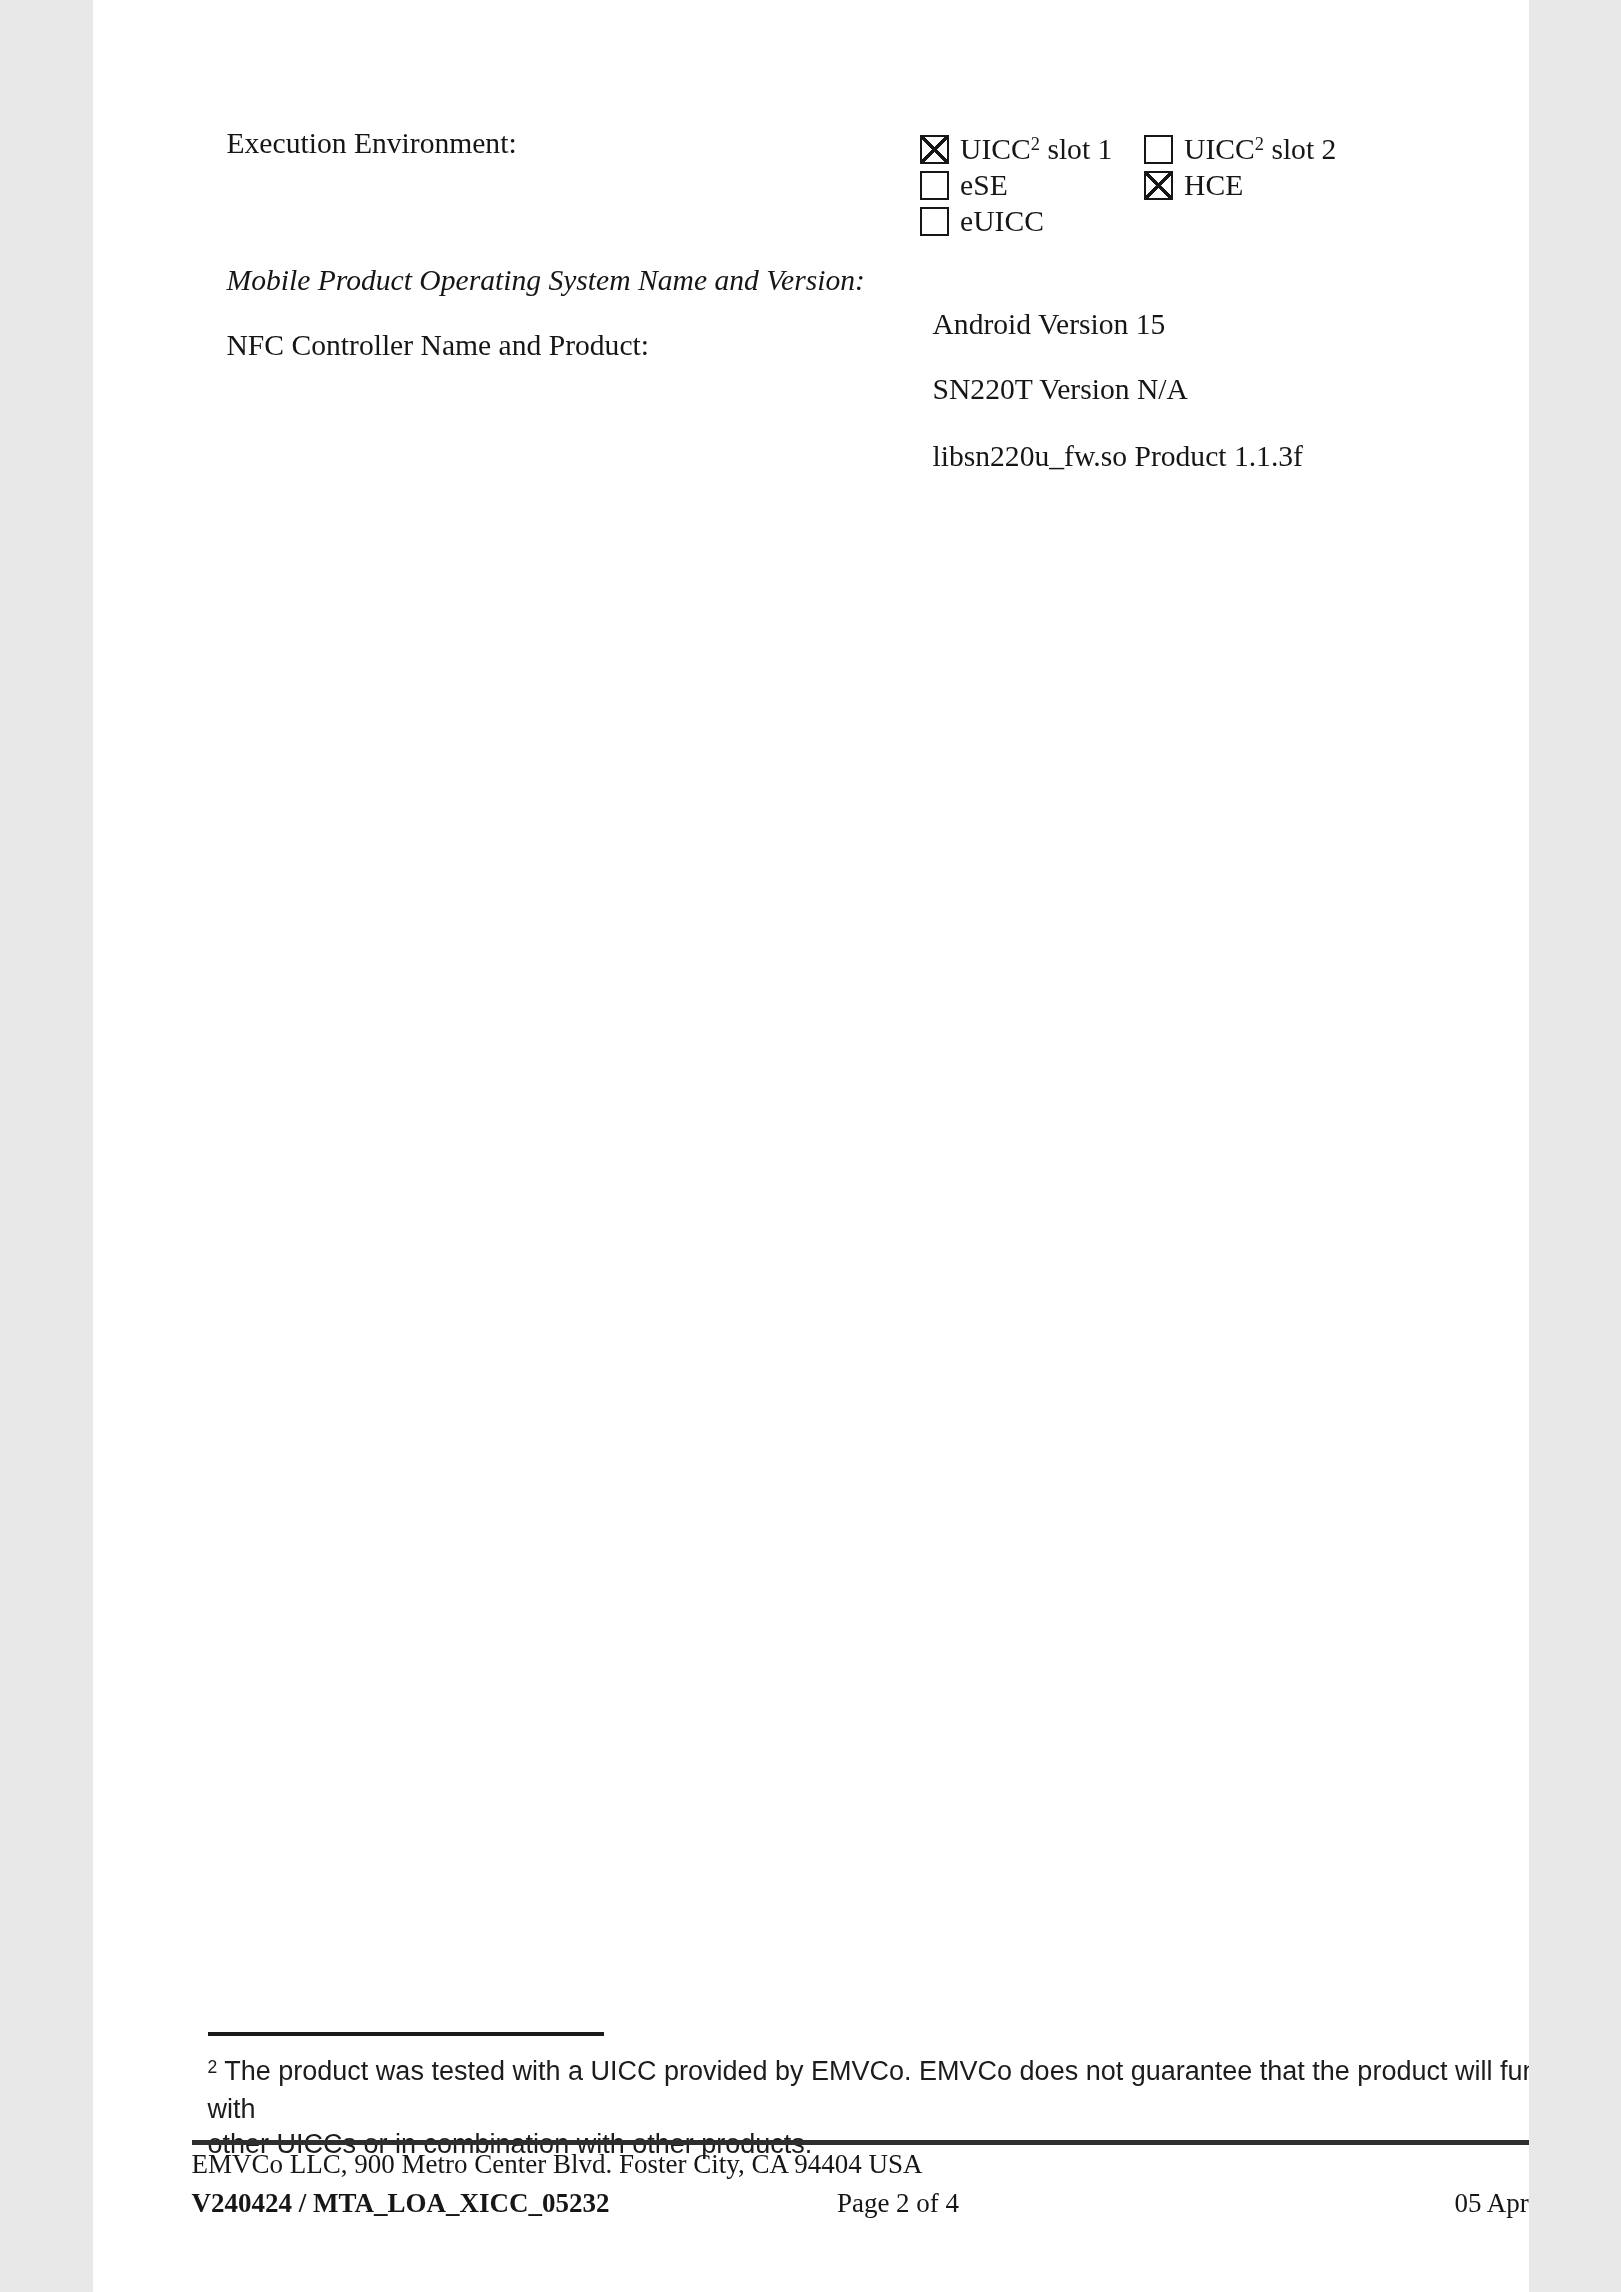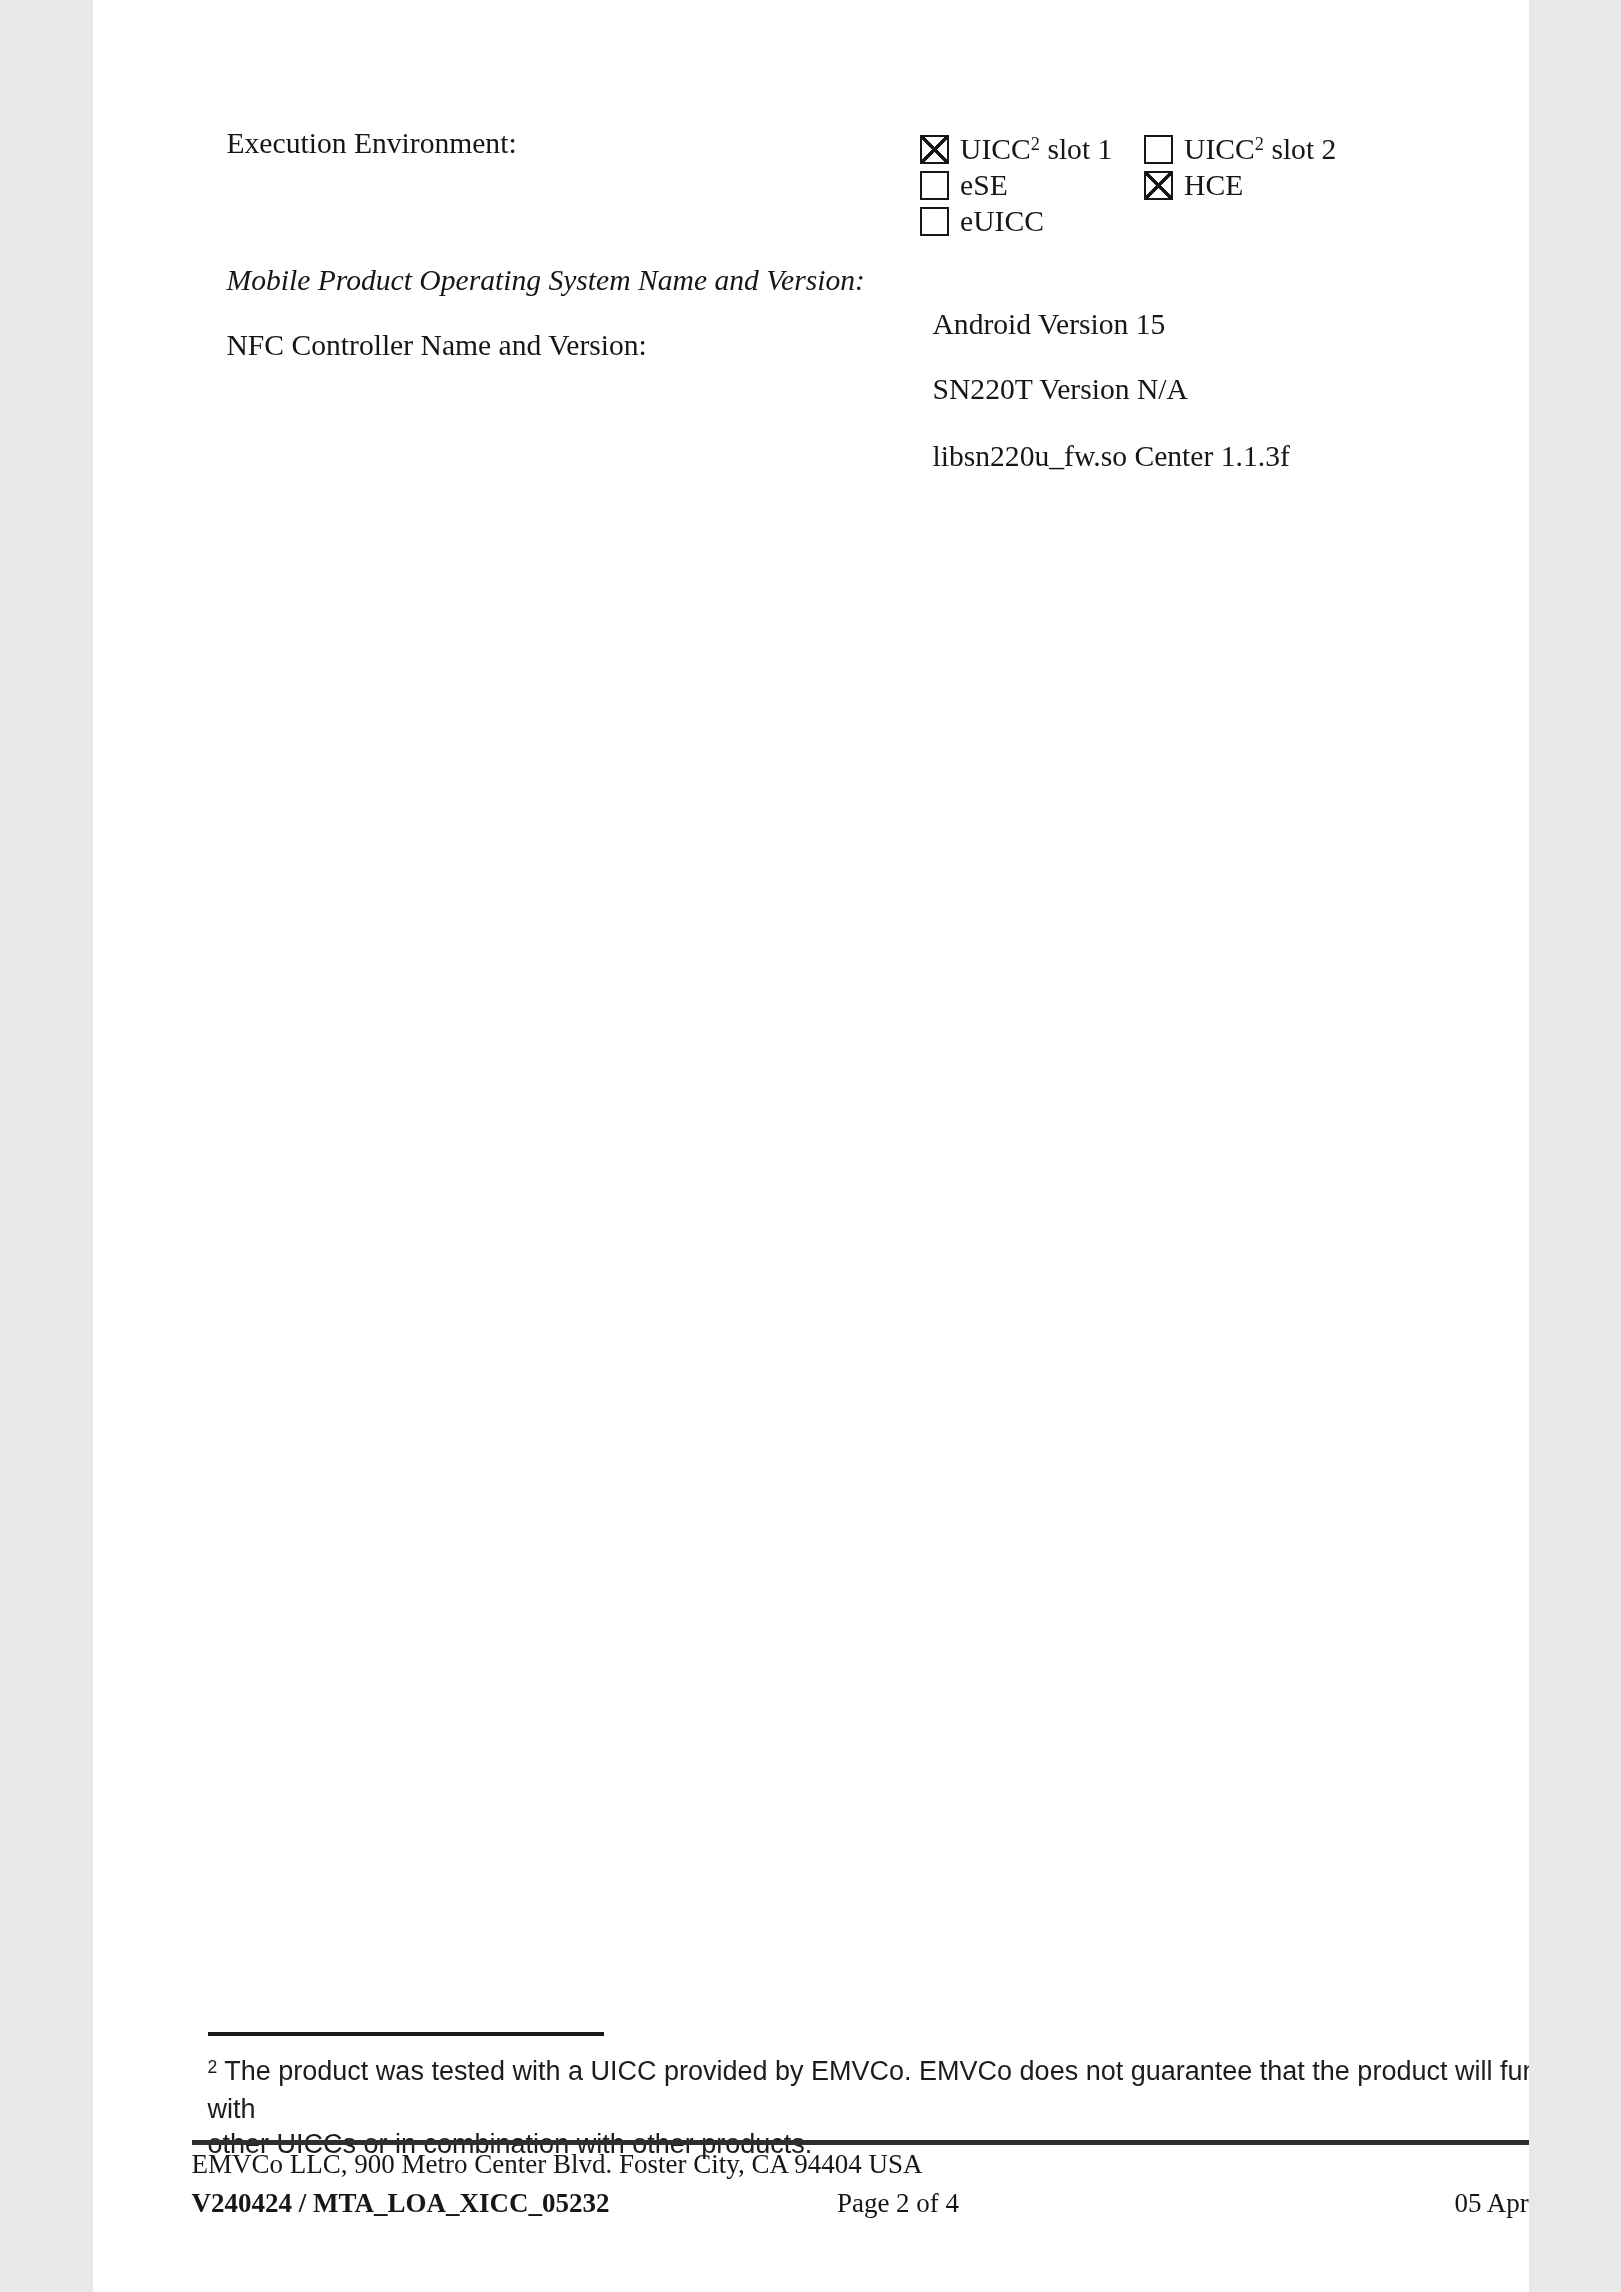--- a/index.html
+++ b/index.html
@@ -143,24 +143,24 @@
     </div>
     <div class="cb-row">
       <span class="cb checked"></span>
       <span class="cb-label"><span>HCE</span><sup class="ss"></sup><span></span></span>
     </div>
   </div>
 
   <div class="label" style="top:261px;font-style:italic;">Mobile Product Operating System Name and Version:</div>
   <div class="value" style="top:261px;">Android Version 15</div>
 
-  <div class="label" style="top:326px;">NFC Controller Name and Version:</div>
+  <div class="label" style="top:326px;">NFC Controller Name and Product:</div>
   <div class="value" style="top:326px;">SN220T Version N/A</div>
 
-  <div class="value" style="top:393px;">libsn220u_fw.so Center 1.1.3f</div>
+  <div class="value" style="top:393px;">libsn220u_fw.so Product 1.1.3f</div>
 
   <div class="fn-sep"></div>
   <div class="fn-text">
     <div class="fn-line"><sup class="ss">2</sup> <span>The product was tested with a UICC provided by EMVCo. EMVCo does not guarantee that the product will function with</span></div>
     <div class="fn-line"><span>other UICCs or in combination with other products.</span></div>
   </div>
 
   <div class="footer-rule"></div>
   <div class="footer-address">EMVCo LLC, 900 Metro Center Blvd. Foster City, CA 94404 USA</div>
   <div class="footer-row">

